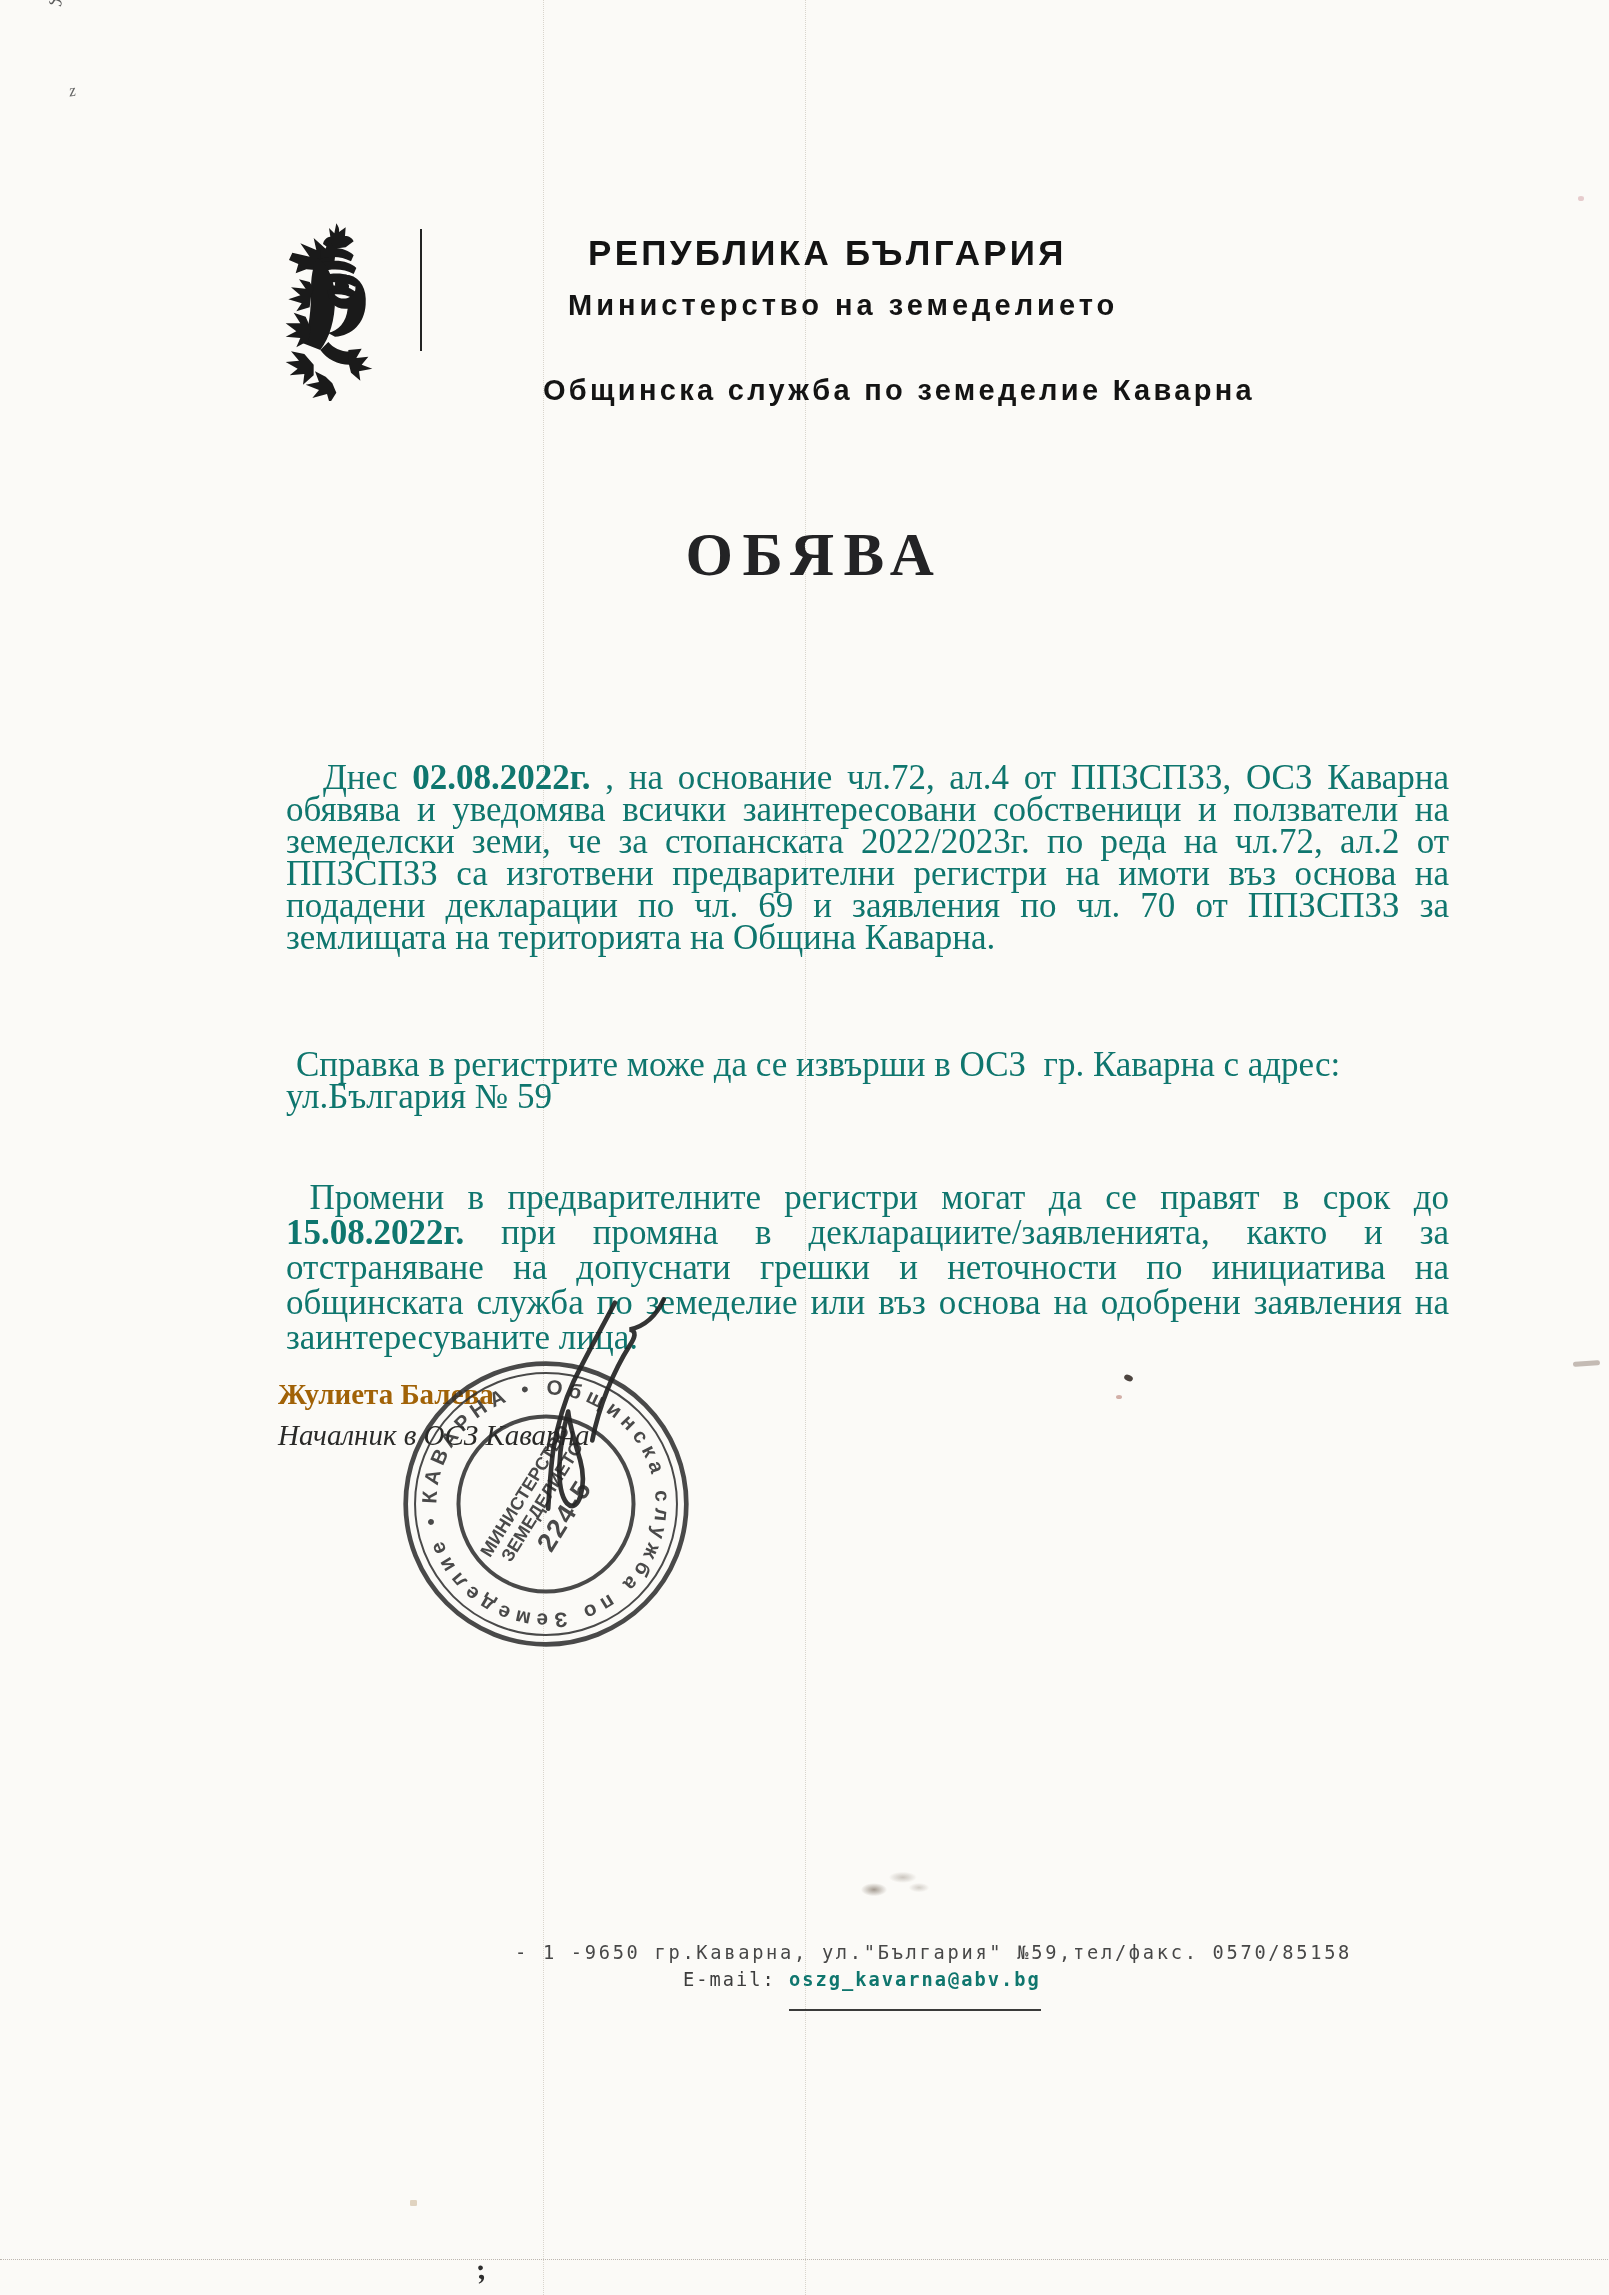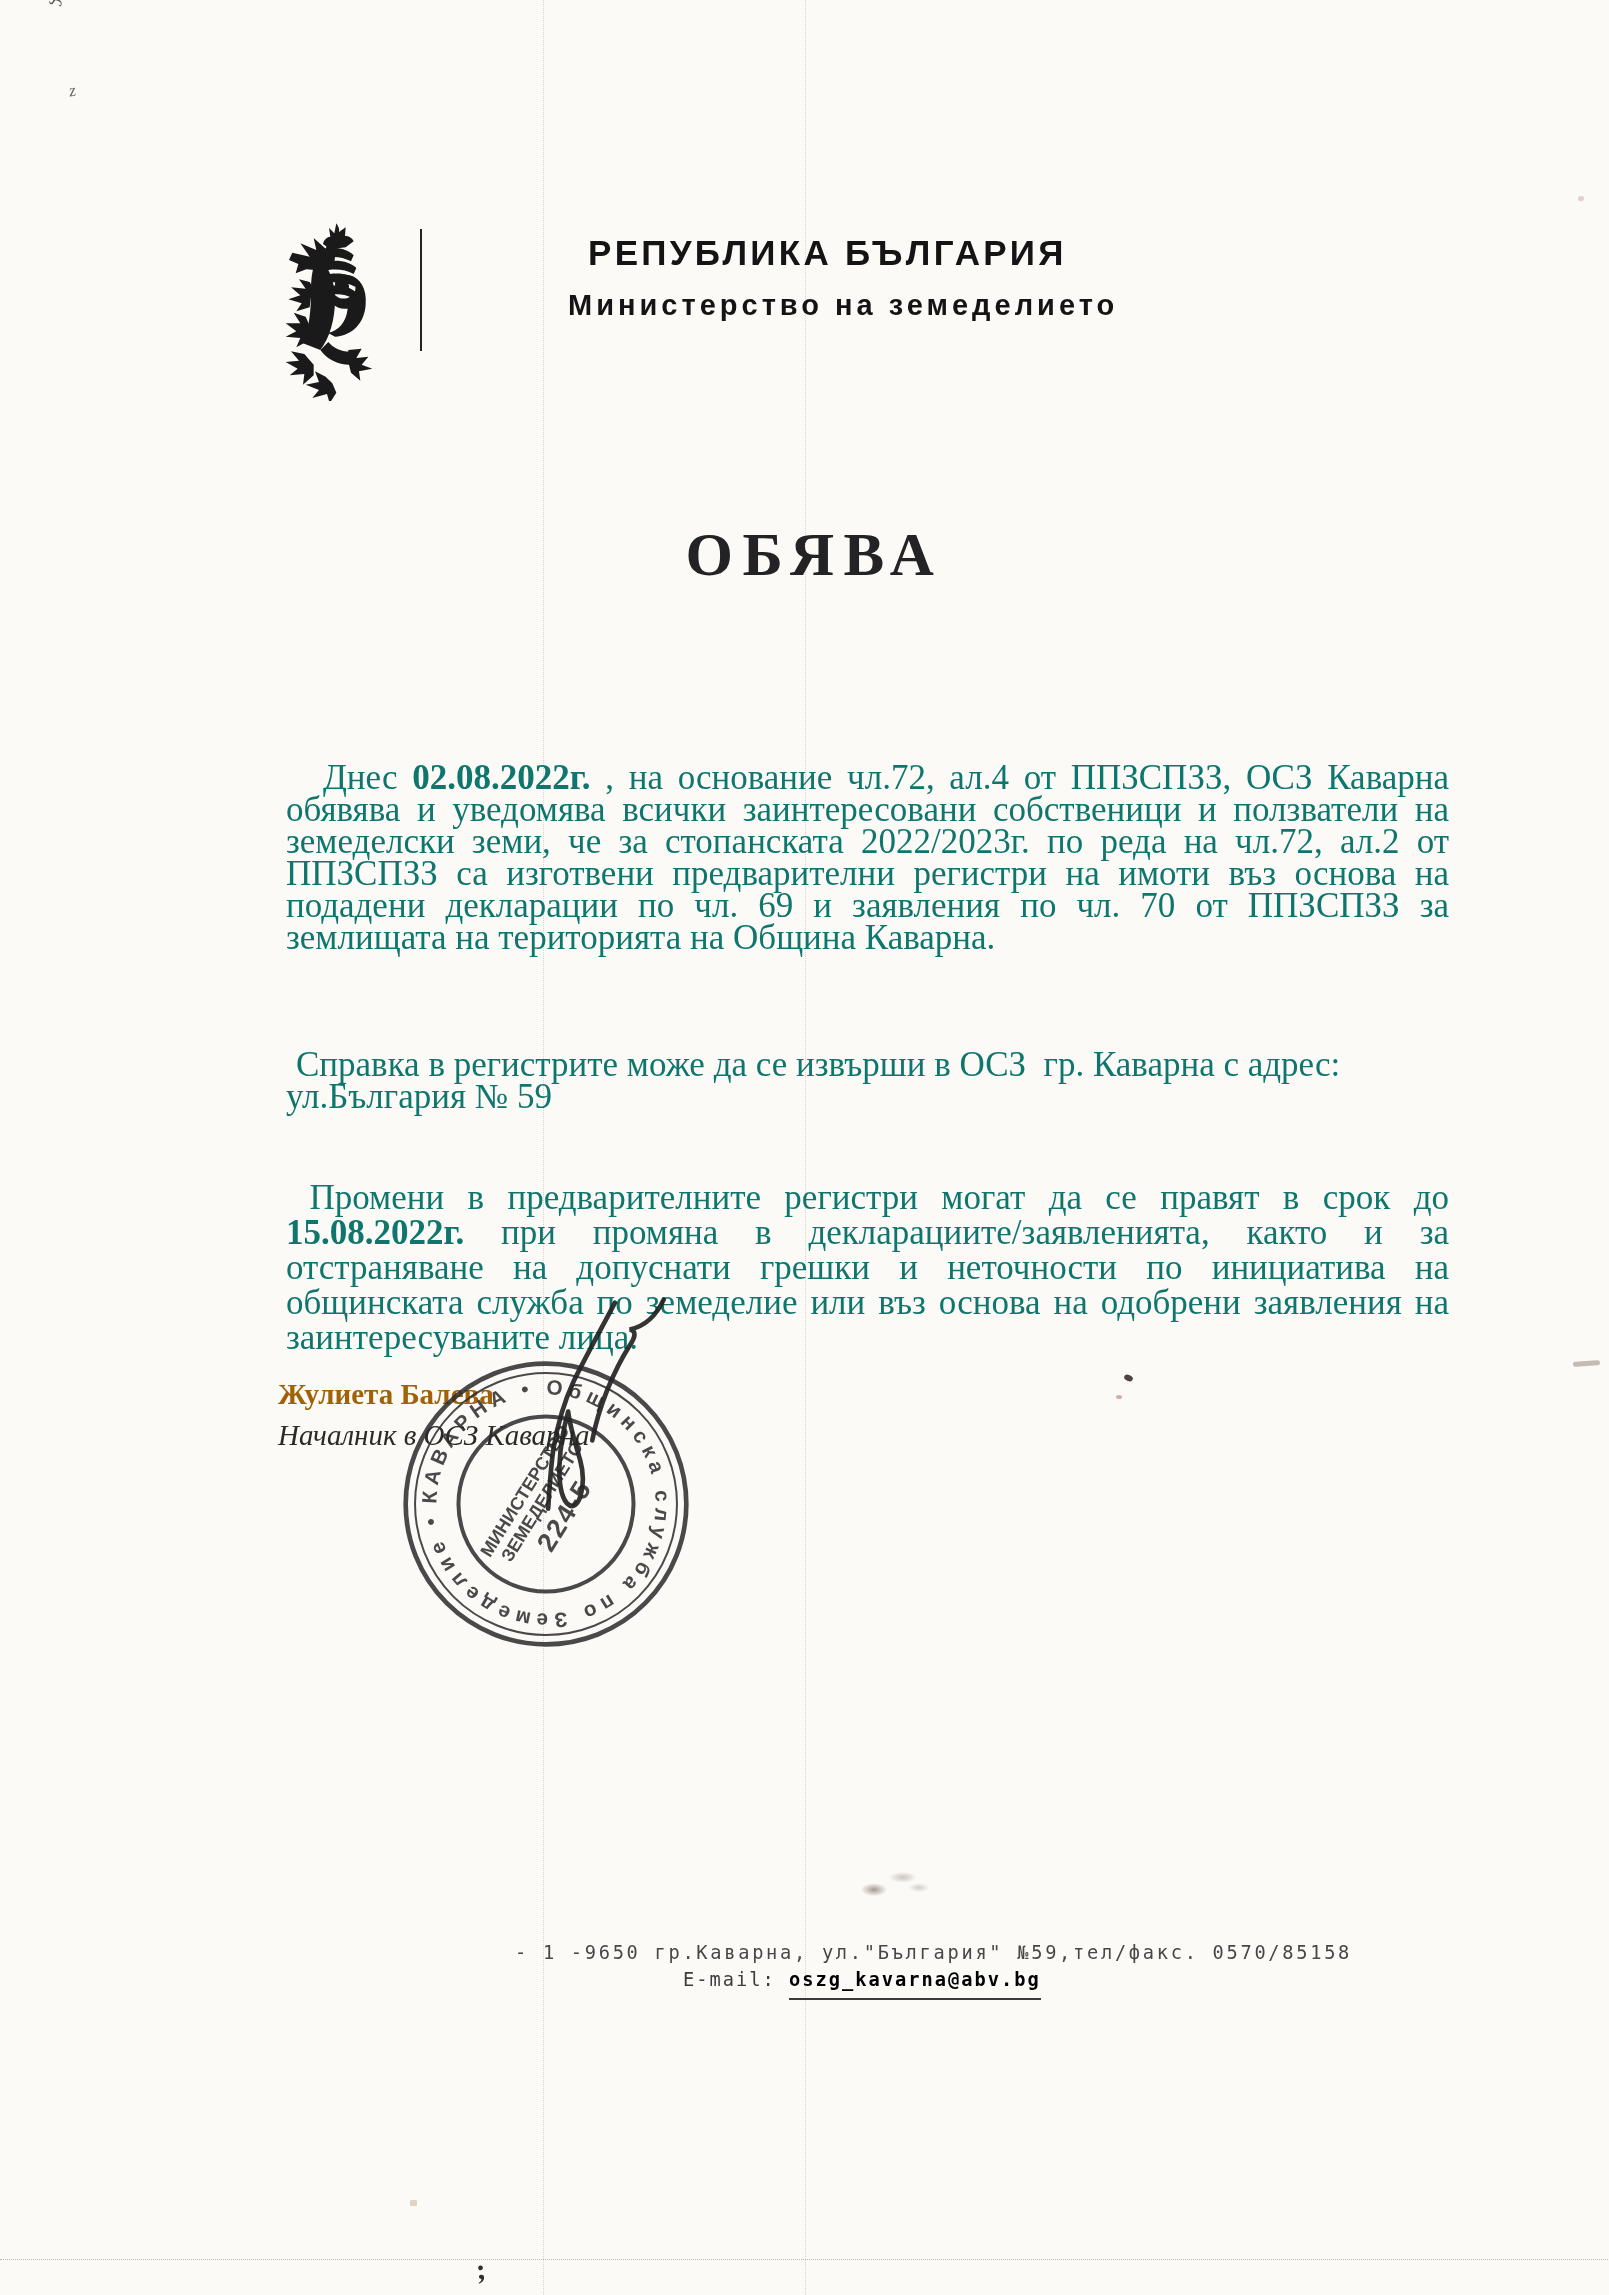--- a/index.html
+++ b/index.html
@@ -51,21 +51,21 @@
   #sig-role { position:absolute; left:278px; top:1419px; font-size:29px; font-style:italic; white-space:nowrap; color:#2a2a28;font-family:Liberation Serif, serif; }
 
   
   #stamp { position:absolute; left:399px; top:1357px; width:294px; height:294px; opacity:0.86; }
   #pen-signature { position:absolute; left:528px; top:1288px; width:174px; height:244px; }
 
   
   .footer-line { position:absolute; font-family:"DejaVu Sans Mono", monospace; color:#474747; white-space:nowrap; }
   #footer-line1 { left:515px; top:1942px; font-size:18.7px; letter-spacing:2.7px; }
   #footer-line2 { left:683px; top:1969px; font-size:18.7px; letter-spacing:2px; color:#3d3d3d; }
-  #footer-email { font-weight:bold; border-bottom:2.7px solid #3a3a3a; padding-bottom:8px; color:#000000; }
+  #footer-email { font-weight:bold; border-bottom:2.7px solid #3a3a3a; padding-bottom:19px; color:#0f766e; }
 
   
   .mark { position:absolute; color:#5a5a5a; }
   #mark-top1 { left:55px; top:-9.4px; font-size:20px; transform:rotate(105deg); }
   #mark-top2 { left:69px; top:80px; font-size:17.4px; font-style:italic; transform:rotate(-8deg); color:#636363; }
   #mark-bottom { left:476px; top:2253px; font-size:29px; font-weight:bold; transform:rotate(-6deg); color:#2e2e2e; }
   .speck { position:absolute; border-radius:50%; }
   #speck1 { left:1124px; top:1375px; width:9.4px; height:6px; background:#4d4540; transform:rotate(24deg); }
   #speck2 { left:1116px; top:1395px; width:6px; height:4px; background:#c09086; opacity:0.7; }
   #speck3 { left:1573px; top:1361px; width:27px; height:5.3px; background:#8d7b72; opacity:0.5; border-radius:2.7px; transform:rotate(-4deg); }
@@ -114,20 +114,21 @@
       <path d="M62 190 c10 14 26 22 44 22 l8 -6 -2 -14 c-16 2 -30 -4 -38 -14 z"></path>
       <path d="M104 190 l20 -2 -8 14 18 -2 -10 12 16 6 -20 4 2 14 -14 -12 -4 -16 z"></path>
 
       <path d="M84 170 c26 -2 44 -20 46 -48 c2 -24 -8 -40 -24 -44 c-12 -3 -22 3 -22 13 c0 8 7 13 15 11 c6 -2 8 -8 4 -12 l6 -4 c8 6 8 18 -2 24 c-12 7 -26 0 -28 -12 l-6 2 c0 18 12 30 30 28 c-2 20 -14 34 -30 36 z"></path>
     </g>
   </svg>
   <div id="emblem-divider"></div>
 
   <div class="hdr" id="hdr-country">РЕПУБЛИКА БЪЛГАРИЯ</div>
   <div class="hdr" id="hdr-ministry">Министерство на земеделието</div>
+  <div class="hdr" id="hdr-office">Общинска служба по земеделие Каварна</div>
 
   <div id="doc-title">ОБЯВА</div>
 
   <p class="par" id="p1"><span>Днес </span><b>02.08.2022г.</b><span> , на основание чл.72, ал.4 от ППЗСПЗЗ, ОСЗ Каварна обявява и уведомява всички заинтересовани собственици и ползватели на земеделски земи, че за стопанската 2022/2023г. по реда на чл.72, ал.2 от ППЗСПЗЗ са изготвени предварителни регистри на имоти въз основа на подадени декларации по чл. 69 и заявления по чл. 70 от ППЗСПЗЗ за землищата на територията на Община Каварна.</span></p>
 
 
   <p class="par" id="p3">Справка в регистрите може да се извърши в ОСЗ  гр. Каварна с адрес: ул.България № 59</p>
 
   <p class="par" id="p4"><span>Промени в предварителните регистри могат да се правят в срок до </span><b>15.08.2022г.</b><span> при промяна в декларациите/заявленията, както и за отстраняване на допуснати грешки и неточности по инициатива на общинската служба по земеделие или въз основа на одобрени заявления на заинтересуваните лица.</span></p>
 

